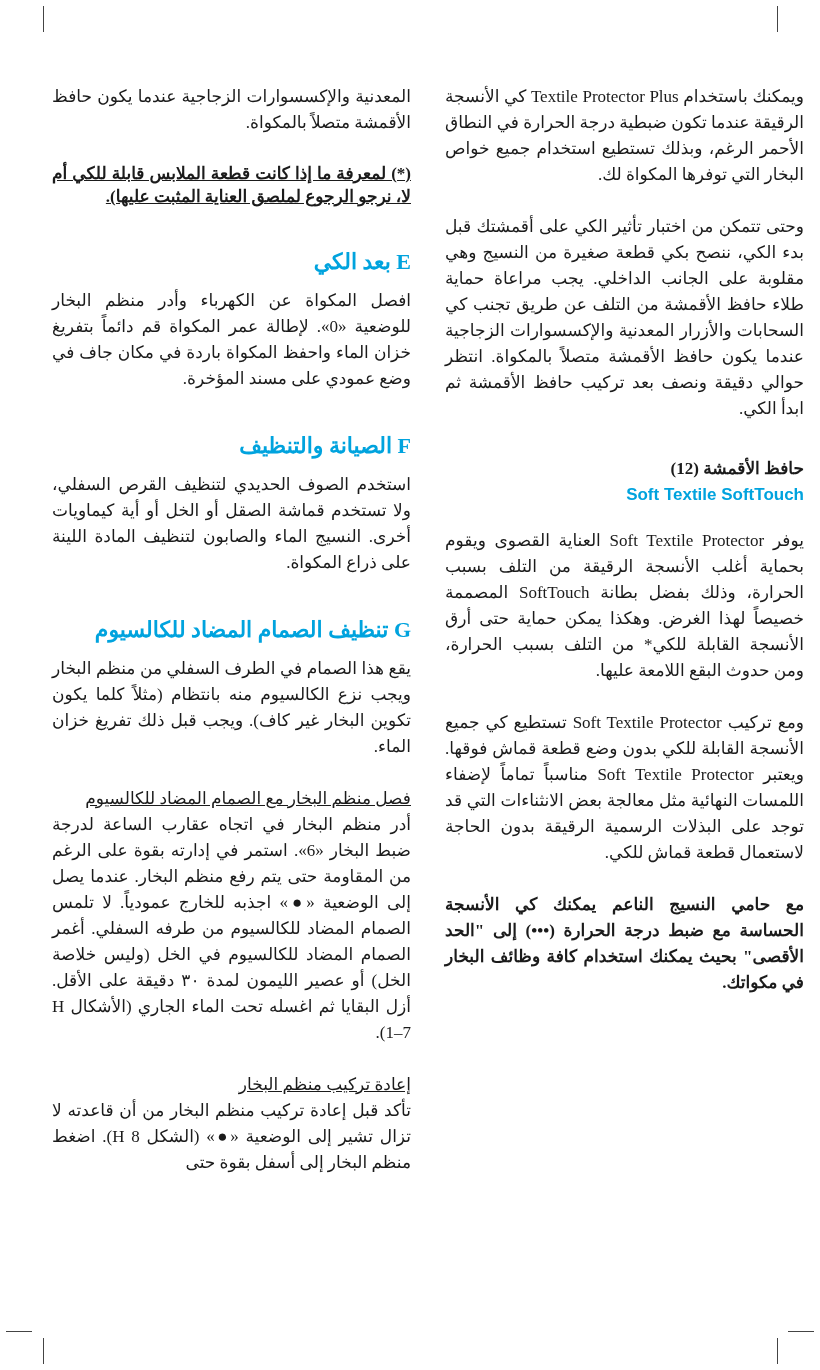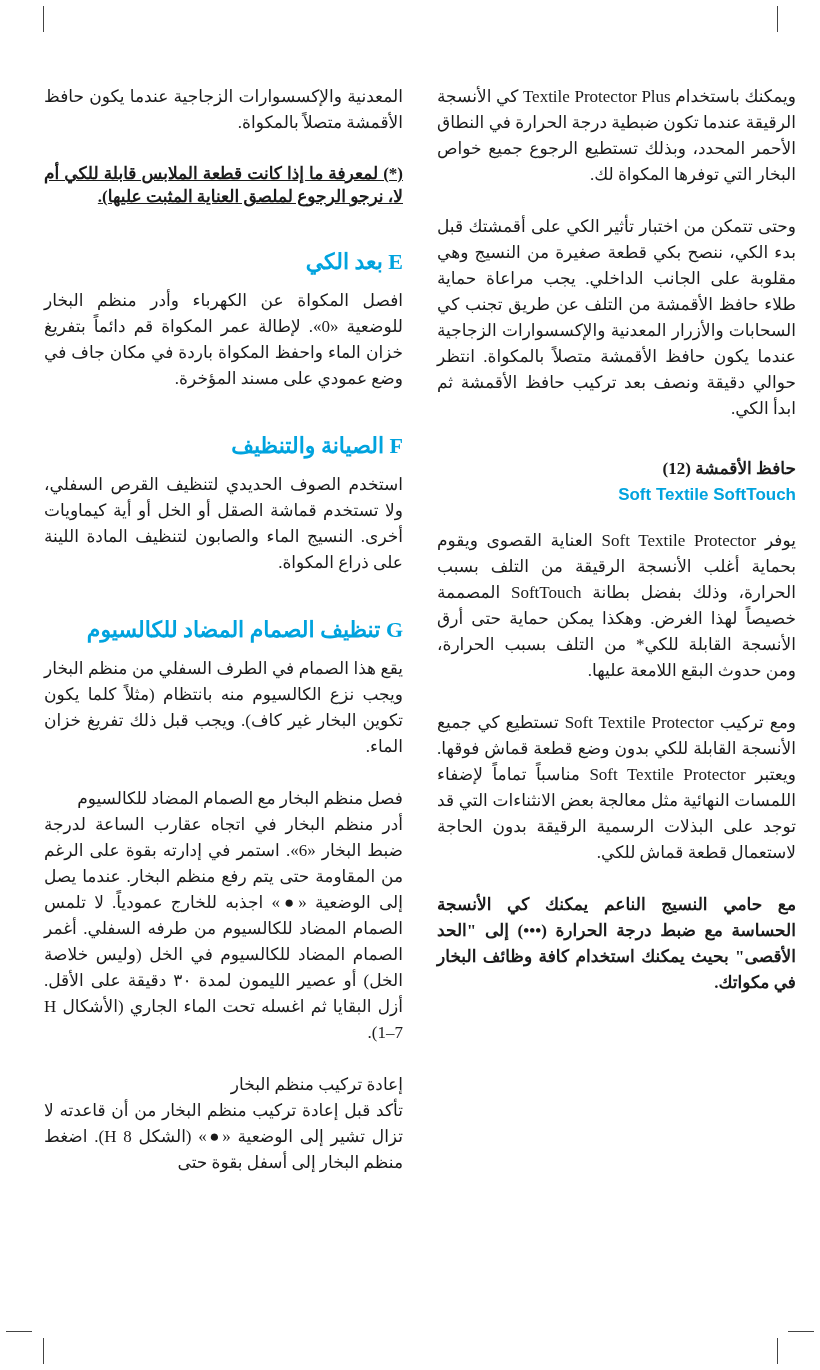--- a/index.html
+++ b/index.html
@@ -15,21 +15,21 @@
     background: #ffffff;
     overflow: hidden;
     color: #1b1b1b;
   }
   .crop { position: absolute; background: #444; }
   .crop.v { width: 1px; height: 26px; }
   .crop.h { width: 26px; height: 1px; }
 
   .columns {
     position: absolute;
-    top: 84px; left: 44px;
+    top: 84px; left: 52px;
     width: 752px;
     display: flex;
     gap: 34px;
   }
   .col {
     width: 359px;
     direction: rtl;
     text-align: justify;
     font-size: 17px;
     line-height: 26px;
@@ -62,20 +62,21 @@
   }
   .fabric-h-en {
     font-weight: bold;
     color: var(--accent, #00a3de);
     font-family: "Liberation Sans", "DejaVu Sans", sans-serif;
     font-size: 17px;
     margin: 0 0 20px !important;
   }
 
   .subhead {
+    text-decoration: underline;
     margin: 26px 0 0 !important;
   }
   .subhead + p { margin-top: 0; }
 </style>
 </head>
 <body>
 
 <div class="page">
 
   <span class="crop v" style="left:43px; top:6px;"></span>
@@ -101,21 +102,21 @@
       <p>يقع هذا الصمام في الطرف السفلي من منظم البخار ويجب نزع الكالسيوم منه بانتظام (مثلاً كلما يكون تكوين البخار غير كاف). ويجب قبل ذلك تفريغ خزان الماء.</p>
 
       <p class="subhead">فصل منظم البخار مع الصمام المضاد للكالسيوم</p>
       <p>أدر منظم البخار في اتجاه عقارب الساعة لدرجة ضبط البخار «6». استمر في إدارته بقوة على الرغم من المقاومة حتى يتم رفع منظم البخار. عندما يصل إلى الوضعية «●» اجذبه للخارج عمودياً. لا تلمس الصمام المضاد للكالسيوم من طرفه السفلي. أغمر الصمام المضاد للكالسيوم في الخل (وليس خلاصة الخل) أو عصير الليمون لمدة ٣٠ دقيقة على الأقل. أزل البقايا ثم اغسله تحت الماء الجاري (الأشكال H 1–7).</p>
 
       <p class="subhead">إعادة تركيب منظم البخار</p>
       <p>تأكد قبل إعادة تركيب منظم البخار من أن قاعدته لا تزال تشير إلى الوضعية «●» (الشكل H 8). اضغط منظم البخار إلى أسفل بقوة حتى</p>
     </section>
 
     <section class="col">
-      <p>ويمكنك باستخدام Textile Protector Plus كي الأنسجة الرقيقة عندما تكون ضبطية درجة الحرارة في النطاق الأحمر المحدد، وبذلك تستطيع الرجوع جميع خواص البخار التي توفرها المكواة لك.</p>
+      <p>ويمكنك باستخدام Textile Protector Plus كي الأنسجة الرقيقة عندما تكون ضبطية درجة الحرارة في النطاق الأحمر الرغم، وبذلك تستطيع استخدام جميع خواص البخار التي توفرها المكواة لك.</p>
       <p>وحتى تتمكن من اختبار تأثير الكي على أقمشتك قبل بدء الكي، ننصح بكي قطعة صغيرة من النسيج وهي مقلوبة على الجانب الداخلي. يجب مراعاة حماية طلاء حافظ الأقمشة من التلف عن طريق تجنب كي السحابات والأزرار المعدنية والإكسسوارات الزجاجية عندما يكون حافظ الأقمشة متصلاً بالمكواة. انتظر حوالي دقيقة ونصف بعد تركيب حافظ الأقمشة ثم ابدأ الكي.</p>
 
       <p class="fabric-h">حافظ الأقمشة (12)</p>
       <p class="fabric-h-en">Soft Textile SoftTouch</p>
 
       <p>يوفر Soft Textile Protector العناية القصوى ويقوم بحماية أغلب الأنسجة الرقيقة من التلف بسبب الحرارة، وذلك بفضل بطانة SoftTouch المصممة خصيصاً لهذا الغرض. وهكذا يمكن حماية حتى أرق الأنسجة القابلة للكي* من التلف بسبب الحرارة، ومن حدوث البقع اللامعة عليها.</p>
       <p>ومع تركيب Soft Textile Protector تستطيع كي جميع الأنسجة القابلة للكي بدون وضع قطعة قماش فوقها. ويعتبر Soft Textile Protector مناسباً تماماً لإضفاء اللمسات النهائية مثل معالجة بعض الانثناءات التي قد توجد على البذلات الرسمية الرقيقة بدون الحاجة لاستعمال قطعة قماش للكي.</p>
 
       <p class="bold">مع حامي النسيج الناعم يمكنك كي الأنسجة الحساسة مع ضبط درجة الحرارة (•••) إلى "الحد الأقصى" بحيث يمكنك استخدام كافة وظائف البخار في مكواتك.</p>
     </section>

